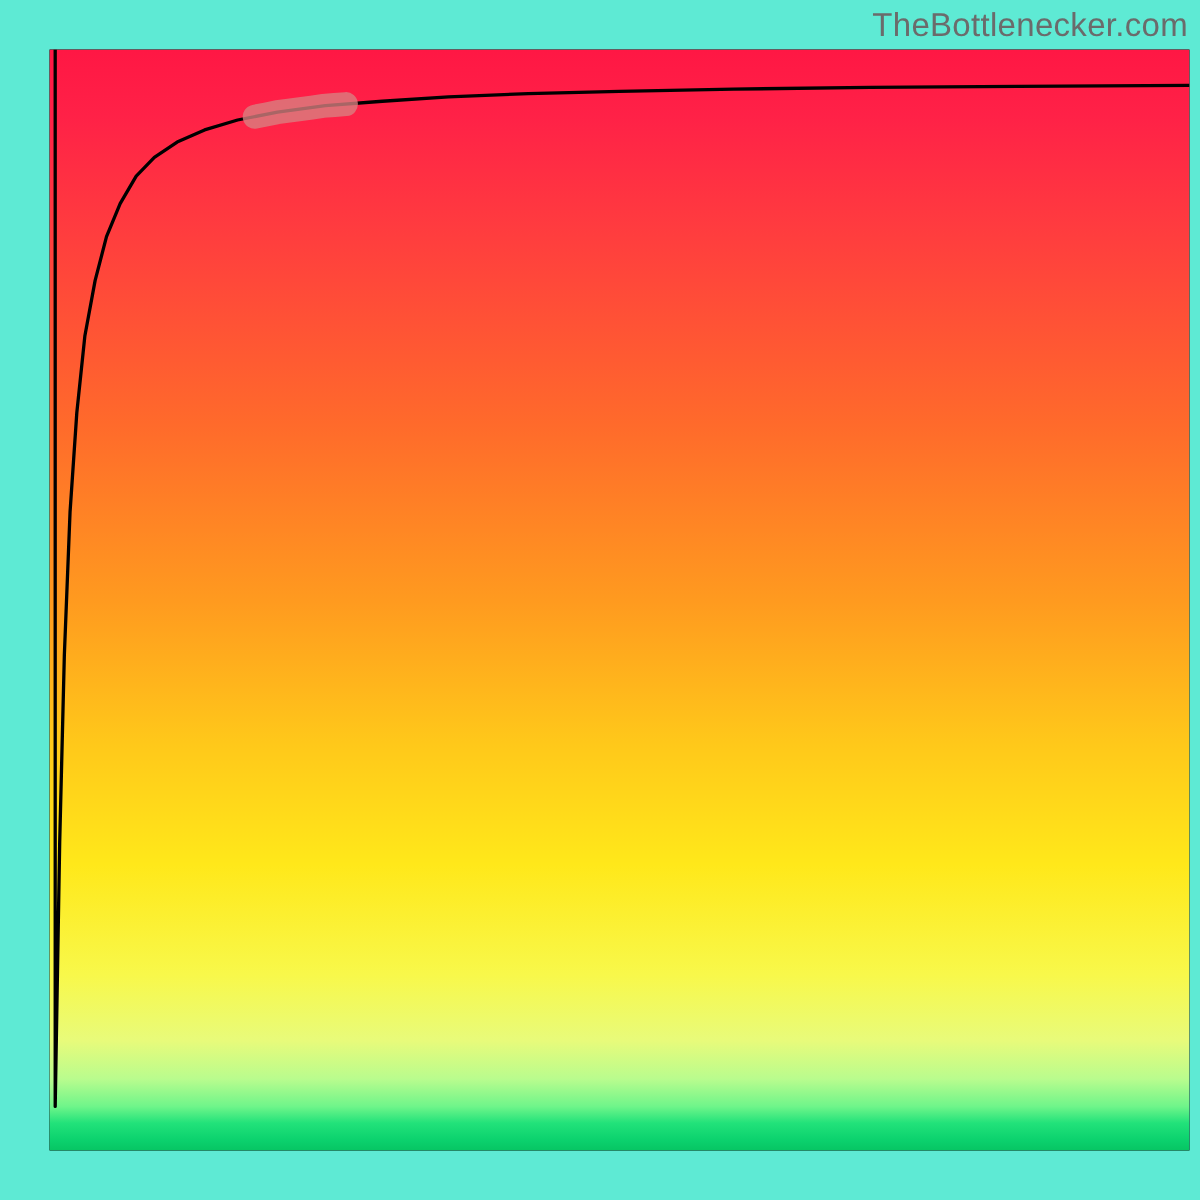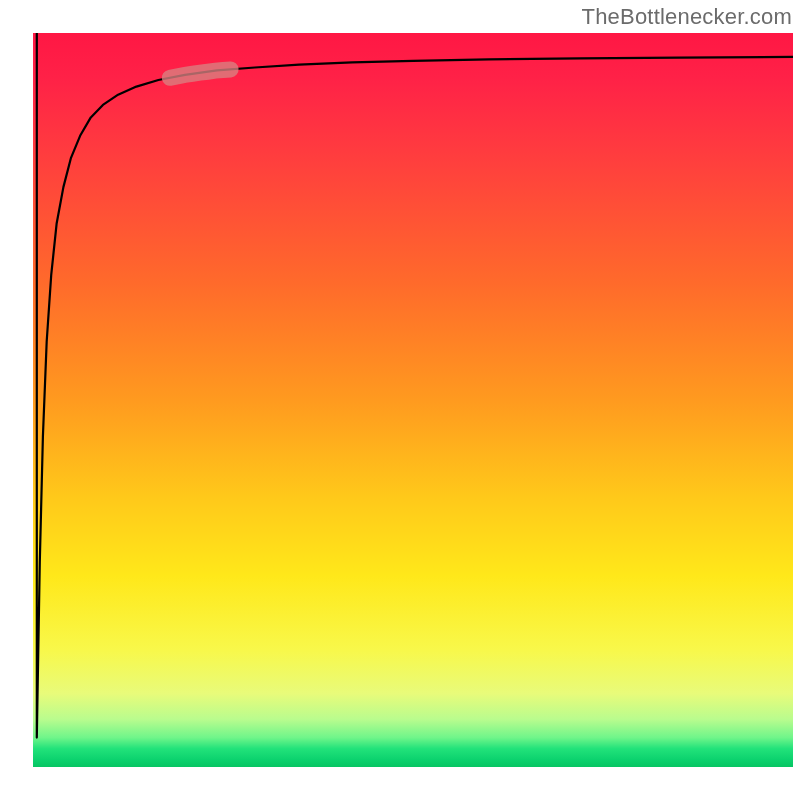--- a/index.html
+++ b/index.html
@@ -8,21 +8,21 @@
     width: 800px;
     height: 800px;
     background: #000;
     font-family: Arial, Helvetica, sans-serif;
     overflow: hidden;
   }
   .frame {
     position: relative;
     width: 800px;
     height: 800px;
-    background: #ffffff;
+    background: #5eead4;
   }
   .attribution {
     position: absolute;
     top: 4px;
     right: 8px;
     color: #6b6b6b;
     font-size: 22px;
     font-weight: 500;
     letter-spacing: 0.2px;
     z-index: 20;

